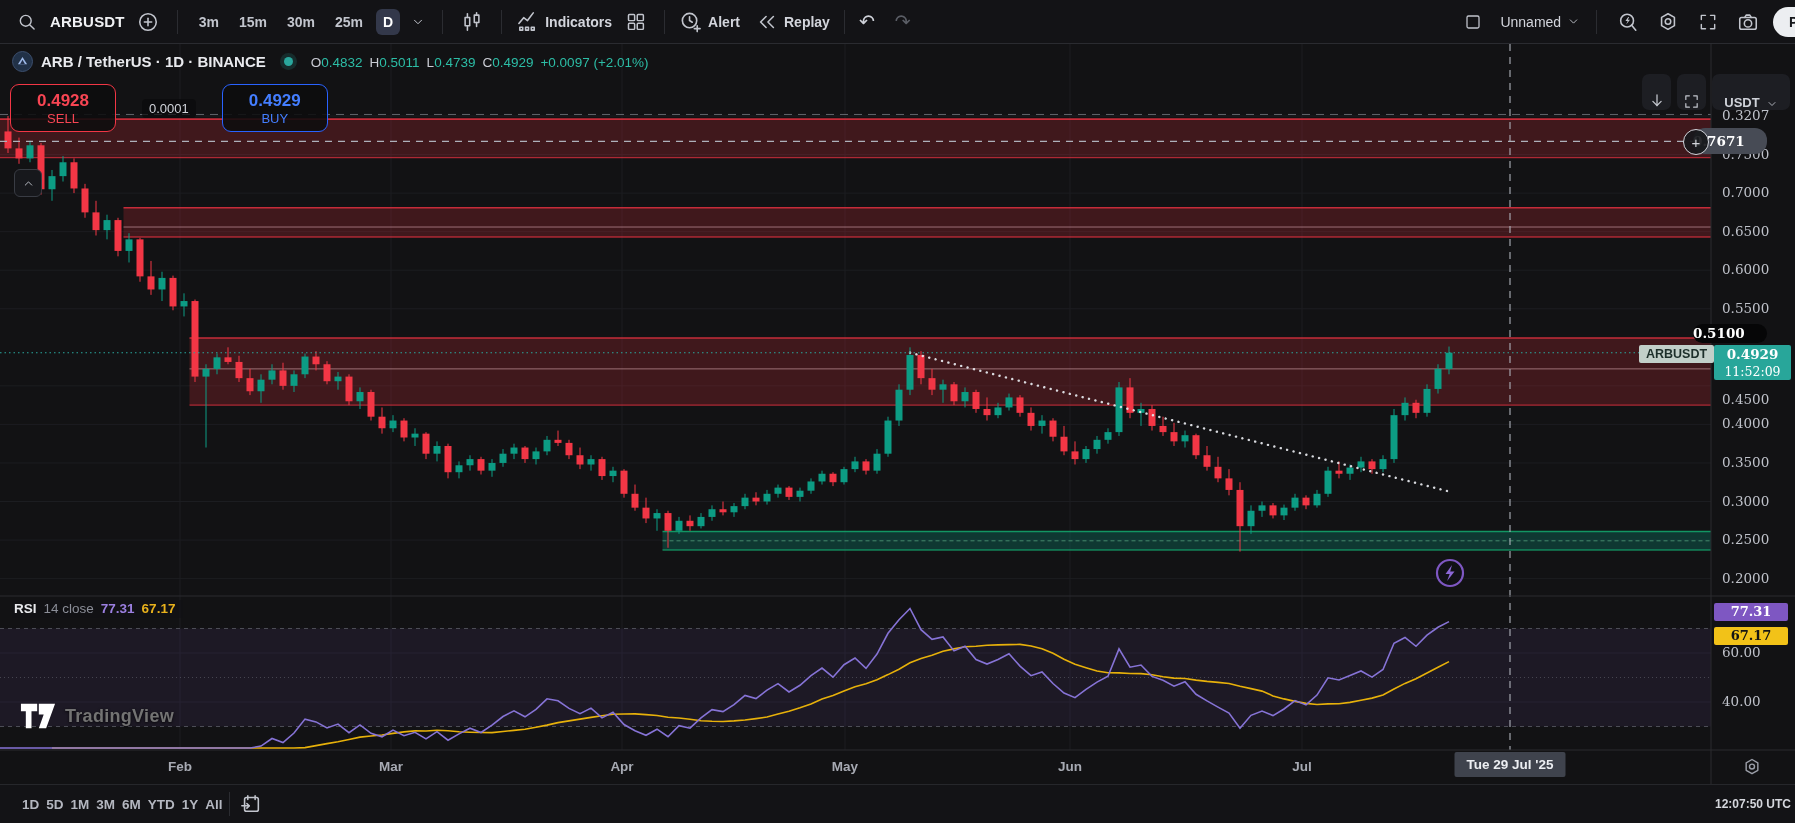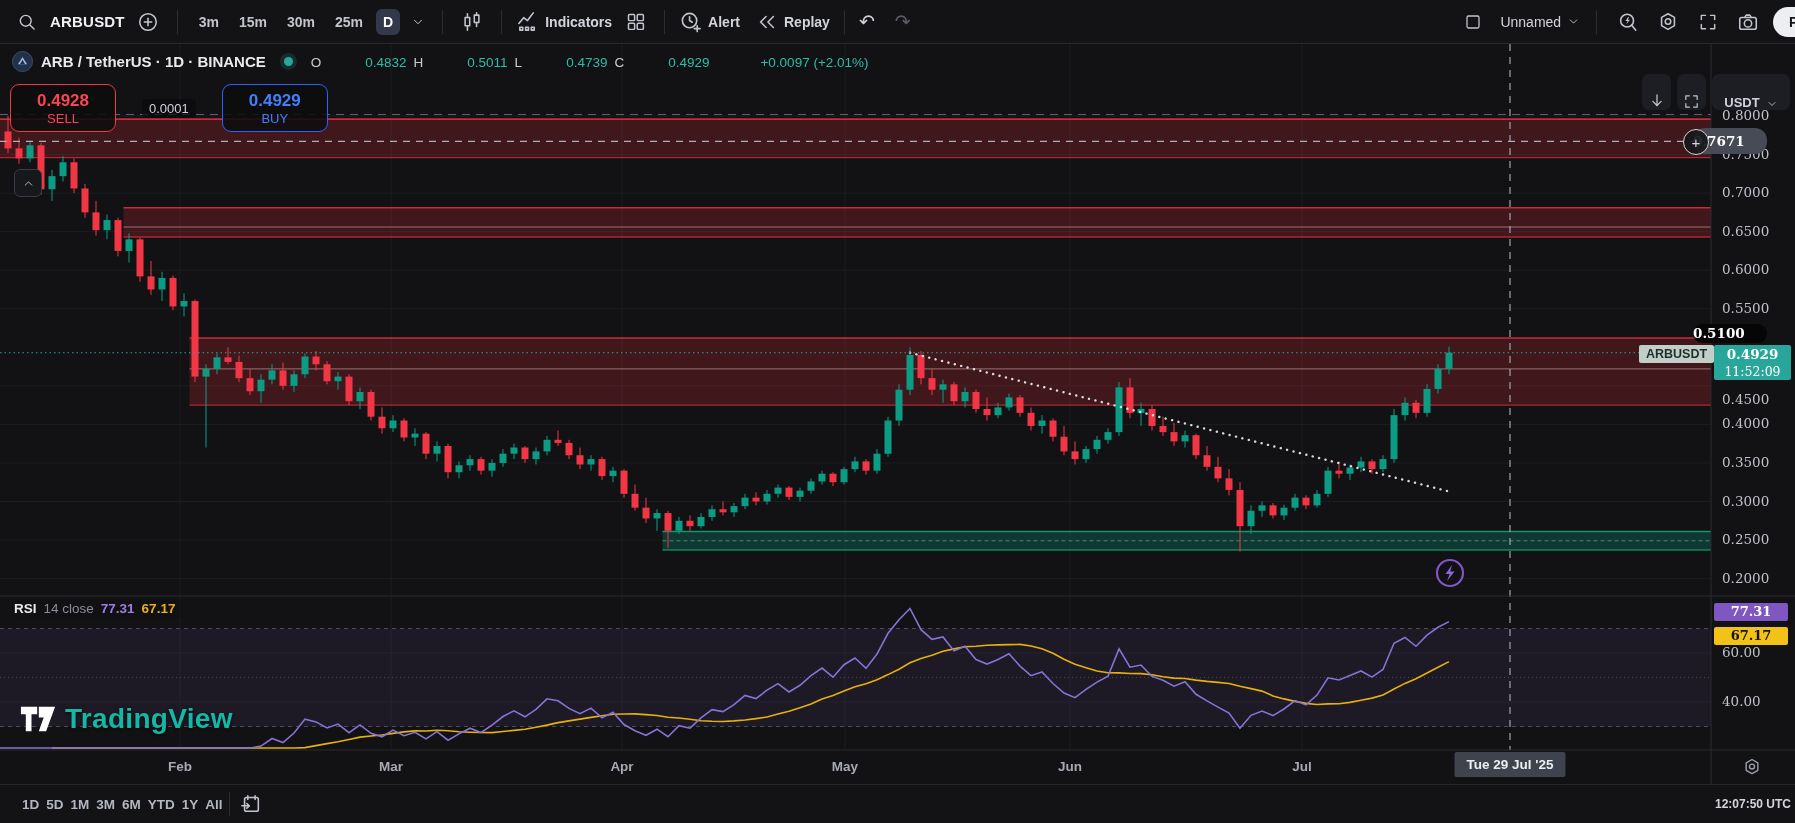--- a/index.html
+++ b/index.html
@@ -24,21 +24,21 @@
   #publish-btn{background:#eceef1;color:#17181c;font-weight:bold;font-size:14px;
                padding:7px 16px;border-radius:18px;margin-right:-28px;flex:none;cursor:pointer;}
   
   .ov{position:absolute;z-index:10;}
   #legend1{left:12px;top:51px;display:flex;align-items:center;gap:8px;font-size:14px;}
   #pair-title{font-size:15px;font-weight:bold;color:#e9eaee;}
   .coin-logo{width:19px;height:19px;border-radius:50%;background:#213147;border:1px solid #3c4f6e;
              display:flex;align-items:center;justify-content:center;flex:none;}
   .status-dot{width:9px;height:9px;border-radius:50%;background:#2aa79d;box-shadow:0 0 0 4px rgba(42,167,157,.18);margin:0 10px;}
   .ohlc-l{color:#caccd4;font-size:13.5px;}
-  .ohlc-v{color:#2cbda6;font-size:13.5px;margin-right:7px;padding-left:44px;}
+  .ohlc-v{color:#2cbda6;font-size:13.5px;margin-right:7px;}
   
   #trade{left:10px;top:84px;display:flex;align-items:center;gap:26px;}
   .trade-btn{width:104px;height:46px;border-radius:9px;background:rgba(12,12,14,.88);
              display:flex;flex-direction:column;align-items:center;justify-content:center;cursor:pointer;}
   #sell-btn{border:1.5px solid #f23645;color:#f74553;}
   #buy-btn{border:1.5px solid #2962ff;color:#447eff;}
   .trade-price{font-size:17px;font-weight:bold;line-height:20px;}
   .trade-word{font-size:13px;line-height:15px;}
   #spread{font-size:13px;color:#cfd2d9;background:rgba(10,10,12,.7);padding:2px 7px;border-radius:4px;}
   #ob-legend{left:12px;top:145px;display:flex;align-items:center;gap:7px;font-size:14px;
@@ -73,21 +73,21 @@
               background:rgba(16,16,19,.5);padding:1px 8px 2px 2px;}
   #rsi-name{color:#e9eaee;font-weight:bold;}
   #rsi-val{color:#9b7fe0;font-weight:bold;}
   #rsi-ma{color:#e8b11c;font-weight:bold;}
   .rsibadge{position:absolute;left:1714px;width:74px;text-align:center;font-size:13px;
             font-weight:bold;height:18px;line-height:18px;z-index:8;border-radius:2px;}
   #rsi-badge-val{top:603px;background:#7e57c2;color:#fff;}
   #rsi-badge-ma{top:627px;background:#f2c218;color:#141414;}
   
   #tv-logo{left:20px;top:703px;display:flex;align-items:center;gap:9px;z-index:6;cursor:pointer;}
-  #tv-logo-text{font-size:28px;font-weight:bold;color:#14b8a6;letter-spacing:.3px;
+  #tv-logo-text{font-size:18px;font-weight:bold;color:#737373;letter-spacing:.3px;
                 text-shadow:0 1px 3px rgba(0,0,0,.8);}
   
   #flash-badge{left:1432px;top:555px;width:36px;height:36px;cursor:pointer;}
   
   .mon{position:absolute;top:759px;width:60px;margin-left:-30px;text-align:center;
        font-size:13.5px;font-weight:600;color:#a7aab3;z-index:5;}
   #date-box{position:absolute;top:752px;left:1510px;transform:translateX(-50%);background:#3f434d;
             color:#eceef2;font-weight:bold;font-size:13.5px;padding:5px 12px;border-radius:2px;z-index:8;white-space:nowrap;}
   #axis-gear{position:absolute;left:1742px;top:757px;z-index:8;cursor:pointer;}
   
@@ -590,21 +590,21 @@
     </span>
     <span class="cbtn" id="currency-btn">
       <span>USDT</span>
       <svg width="12" height="12" viewBox="0 0 24 24" class="ic">
           <path d="M6 9l6 6 6-6"></path>
         </svg>
     </span>
   </div>
 
   <div id="axis-labels">
-      <div class="pxlab serif" style="top: 107px;">0.8000</div>
+      <div class="pxlab serif" style="top: 107px;">0.3207</div>
       <div class="pxlab serif" style="top: 145.55px;">0.7500</div>
       <div class="pxlab serif" style="top: 184.1px;">0.7000</div>
       <div class="pxlab serif" style="top: 222.65px;">0.6500</div>
       <div class="pxlab serif" style="top: 261.2px;">0.6000</div>
       <div class="pxlab serif" style="top: 299.75px;">0.5500</div>
       <div class="pxlab serif" style="top: 391px;">0.4500</div>
       <div class="pxlab serif" style="top: 415.4px;">0.4000</div>
       <div class="pxlab serif" style="top: 453.95px;">0.3500</div>
       <div class="pxlab serif" style="top: 492.5px;">0.3000</div>
       <div class="pxlab serif" style="top: 531.05px;">0.2500</div>

